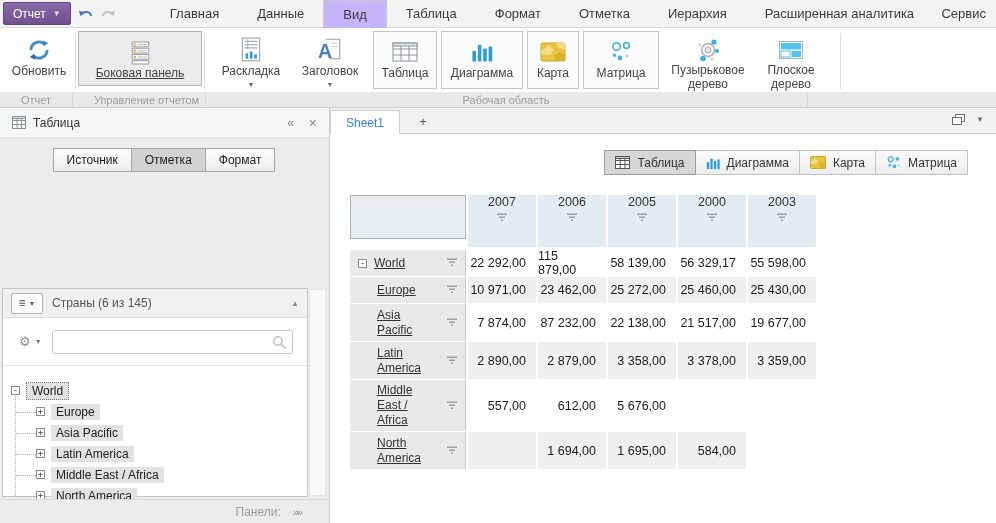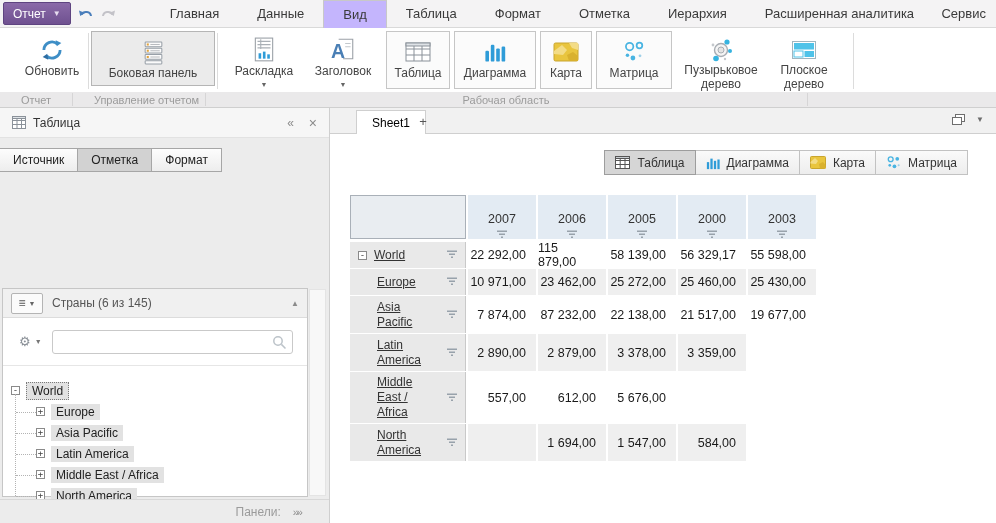--- a/index.html
+++ b/index.html
@@ -22,36 +22,36 @@
   .service { font-size:13px; color:#3a3a3a; display:flex; align-items:center; gap:6px; }
 
   
   .ribbon { position:absolute; top:28px; left:0; right:0; height:64px; background:#fff;
             display:flex; align-items:stretch; padding-top:2px; }
   .rbtn { display:flex; flex-direction:column; align-items:center; justify-content:flex-start;
           padding-top:5px; font-size:12px; color:#444; text-align:center; line-height:1.15; }
   .rbtn .ric { height:30px; display:flex; align-items:center; justify-content:center; }
   .rbtn .caret { font-size:7px; color:#666; margin-top:2px; }
   .rbtn.boxed { border:1px solid #c6c6c6; background:#fbfbfb; margin-top:1px; margin-bottom:3px; }
-  .rbtn.selectedbig { border:1px solid #b5b5b5; background:#ebebeb; margin-top:1px; margin-bottom:6px; }
+  .rbtn.selectedbig { border:1px solid #b5b5b5; background:#ebebeb; margin-top:1px; margin-bottom:6px;text-decoration:underline; }
   .rdiv { width:1px; background:#dcdcdc; margin:3px 2px; }
 
   .groupstrip { position:absolute; top:92px; left:0; right:0; height:16px; background:#eae9ea;
                 border-bottom:1px solid #cfcfcf; font-size:11px; color:#9b9b9b; }
   .glabel { position:absolute; top:0; height:15px; display:flex; align-items:center; justify-content:center; }
   .gdiv { position:absolute; top:1px; bottom:1px; width:1px; background:#d6d5d6; }
 
   
   .panel { position:absolute; top:108px; left:0; width:330px; bottom:0; background:#ececec;
            border-right:1px solid #cfcfcf; }
   .panel-header { height:30px; background:#f6f6f6; border-bottom:1px solid #e2e2e2;
                   display:flex; align-items:center; padding:0 12px; }
   .panel-title { font-size:12px; color:#333; margin-left:7px; }
   .panel-hbtns { margin-left:auto; display:flex; align-items:center; gap:15px; color:#8b8b8b; }
-  .panel-tabs { height:44px; display:flex; align-items:center; justify-content:flex-start; }
+  .panel-tabs { height:44px; display:flex; align-items:center; justify-content:center; }
   .ptab { border:1px solid #a6a6a6; background:linear-gradient(#fdfdfd,#ededed); padding:4px 13px;
           font-size:12px; color:#222; margin-left:-1px; }
   .ptab.active { background:#d2d2d2; }
   .panel-box { position:absolute; left:2px; width:306px; top:180px; bottom:26px;
                background:#fff; border:1px solid #c6c6c6; }
   .panel-scroll { position:absolute; right:3px; width:17px; top:181px; bottom:27px;
                   background:#f8f8f8; border:1px solid #e4e4e4; }
   .dim-header { height:29px; background:#f0f0f0; border-bottom:1px solid #dcdcdc;
                 display:flex; align-items:center; padding:0 8px; }
   .menu-btn { width:32px; height:21px; border:1px solid #b4b4b4; border-radius:2px; background:#fbfbfb;
@@ -83,40 +83,40 @@
   .titem.child::before { content:""; position:absolute; left:13px; width:20px; top:50%;
                          border-top:1px dotted #b3b3b3; }
   .panel-bottom { position:absolute; left:0; right:0; bottom:0; height:24px; background:#ececec;
                   border-top:1px solid #d8d8d8; display:flex; align-items:center; justify-content:flex-end;
                   padding-right:28px; font-size:12px; color:#9b9b9b; gap:12px; }
   .dblchev { color:#8f8f8f; font-size:11px; letter-spacing:-2px; }
 
   
   .sheetbar { position:absolute; left:330px; right:0; top:108px; height:26px; background:#f1f1f1;
               border-bottom:1px solid #cfcfcf; }
-  .sheet-tab { position:absolute; left:26px; top:2px; height:25px; background:#fff;
-               border:1px solid #cfcfcf; border-bottom:none; padding:0 15px; font-size:12px; color:#000000;
+  .sheet-tab { position:absolute; left:0; top:2px; height:25px; background:#fff;
+               border:1px solid #cfcfcf; border-bottom:none; padding:0 15px; font-size:12px; color:#3b82f6;
                display:flex; align-items:center; }
   .newsheet { position:absolute; left:82px; top:3px; width:22px; height:21px; display:flex;
               align-items:center; justify-content:center; color:#555; font-size:13px; }
   .winbtns { position:absolute; right:12px; top:5px; display:flex; align-items:center; gap:10px; }
   .canvas { position:absolute; left:330px; top:134px; right:0; bottom:0; background:#fff; }
 
   .switcher { position:absolute; top:16px; right:28px; display:flex; }
   .vbtn { height:25px; border:1px solid #c2c2c2; background:linear-gradient(#fafafa,#ededed);
           display:flex; align-items:center; gap:7px; padding:0 10px; font-size:12px; color:#333;
           margin-left:-1px; }
   .vbtn.active { background:#d6d6d6; border-color:#9d9d9d; position:relative; z-index:2; }
 
   
   .datatable { position:absolute; left:20px; top:61px; }
   .thead { display:flex; margin-bottom:3px; }
   .corner { width:116px; height:44px; background:#e9edf1; border:1px solid #a9b0b8; }
-  .hcell { width:68px; height:44px; margin-left:2px; background:#e3ebf3; display:flex;
-           flex-direction:column; align-items:center; justify-content:flex-end; gap:4px;
+  .hcell { width:68px; height:52px; margin-left:2px; background:#e3ebf3; display:flex;
+           flex-direction:column; align-items:center; justify-content:flex-start; gap:4px;
            font-size:12.5px; color:#333; }
   .trow { display:flex; margin-top:1px; }
   .rhead { width:116px; background:#e9e9e9; border-right:1px solid #c9c9c9; position:relative;
            display:flex; align-items:center; font-size:12px; }
   .rname { color:#333; text-decoration:underline; max-width:52px; line-height:1.25; }
   .rhead .expander { margin-left:8px; }
   .rhead .rname.lvl0 { margin-left:7px; }
   .rhead .rname.lvl1 { margin-left:27px; }
   .rfilter { position:absolute; right:7px; top:50%; margin-top:-5px; }
   .dcell { width:68px; margin-left:2px; display:flex; align-items:center; justify-content:flex-end;
@@ -159,21 +159,21 @@
     <div class="menubar-right">
       <div class="service">
         <span>Сервис</span>
 
       </div>
 
     </div>
   </div>
 
   <div class="ribbon">
-    <div class="rbtn" style="width:68px;margin-left:18px">
+    <div class="rbtn" style="width:68px;margin-left:5px">
       <span class="ric">
         <svg width="26" height="26" viewBox="0 0 24 24">
             <g fill="none" stroke="#3e8ec6" stroke-width="2.6">
               <path d="M19.5 12a7.5 7.5 0 0 1-12.6 5.4"></path>
               <path d="M4.5 12a7.5 7.5 0 0 1 12.6-5.4"></path>
             </g>
             <path fill="#2d6da3" d="M7.6 15.4 L8.6 21 L3.4 18.4 Z"></path>
             <path fill="#3e8ec6" d="M16.4 8.6 L15.4 3 L20.6 5.6 Z"></path>
           </svg>
       </span>
@@ -534,20 +534,21 @@
 
       <div class="trow alt r-h36">
         <div class="rhead">
           <span class="rname lvl1">Latin America</span>
           <svg class="rfilter" width="12" height="9" viewBox="0 0 12 9">
               <path d="M1 1.2h10M3 4.2h6M5 7.2h2" stroke="#98a2ab" stroke-width="1.5"></path>
             </svg>
         </div>
         <div class="dcell">2 890,00</div>
         <div class="dcell">2 879,00</div>
+        <div class="dcell">3 358,00</div>
         <div class="dcell">3 378,00</div>
         <div class="dcell">3 359,00</div>
       </div>
 
       <div class="trow r-h50">
         <div class="rhead">
           <span class="rname lvl1">Middle East / Africa</span>
           <svg class="rfilter" width="12" height="9" viewBox="0 0 12 9">
               <path d="M1 1.2h10M3 4.2h6M5 7.2h2" stroke="#98a2ab" stroke-width="1.5"></path>
             </svg>
@@ -559,18 +560,18 @@
 
       <div class="trow alt r-h36">
         <div class="rhead">
           <span class="rname lvl1">North America</span>
           <svg class="rfilter" width="12" height="9" viewBox="0 0 12 9">
               <path d="M1 1.2h10M3 4.2h6M5 7.2h2" stroke="#98a2ab" stroke-width="1.5"></path>
             </svg>
         </div>
         <div class="dcell"></div>
         <div class="dcell">1 694,00</div>
-        <div class="dcell">1 547,00</div>
+        <div class="dcell">1 695,00</div>
         <div class="dcell">584,00</div>
       </div>
     </div>
   </div>
 </div>
 
 </body></html>

